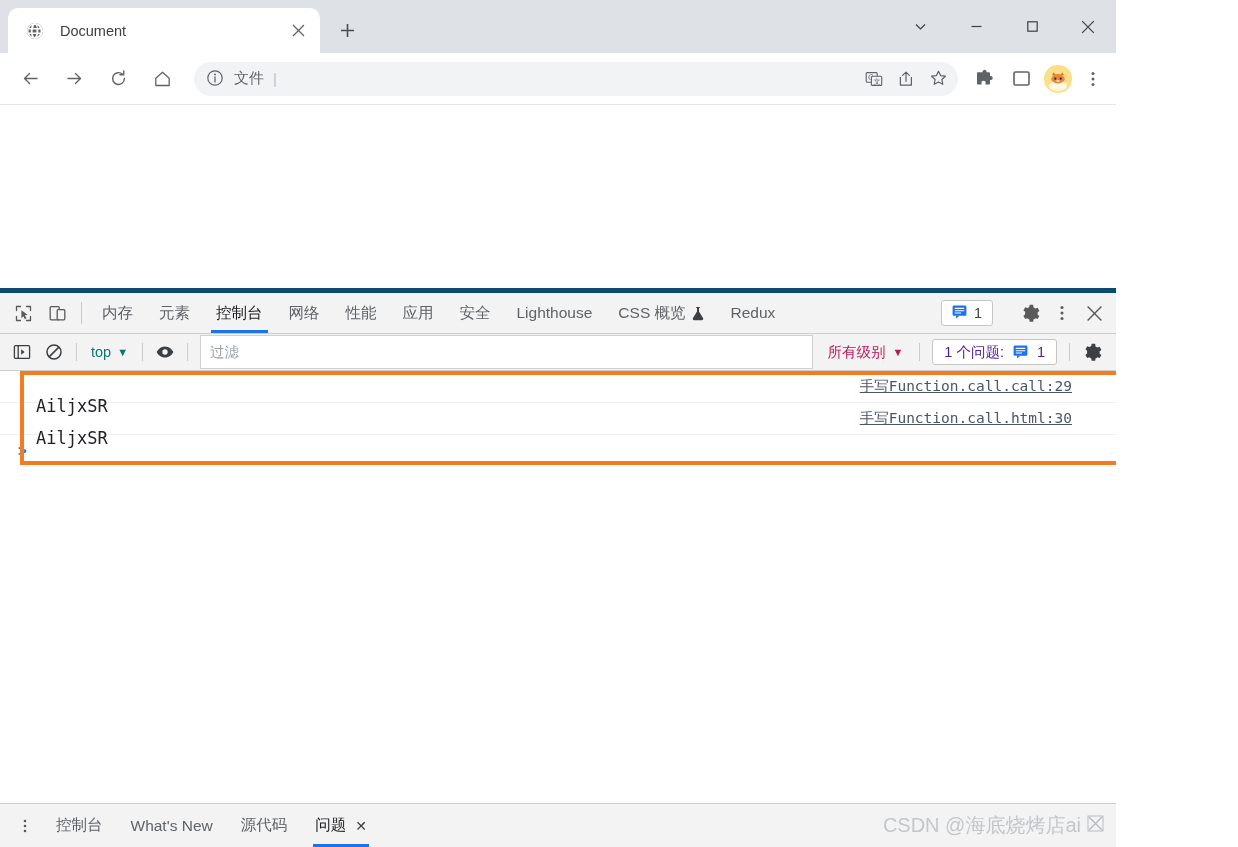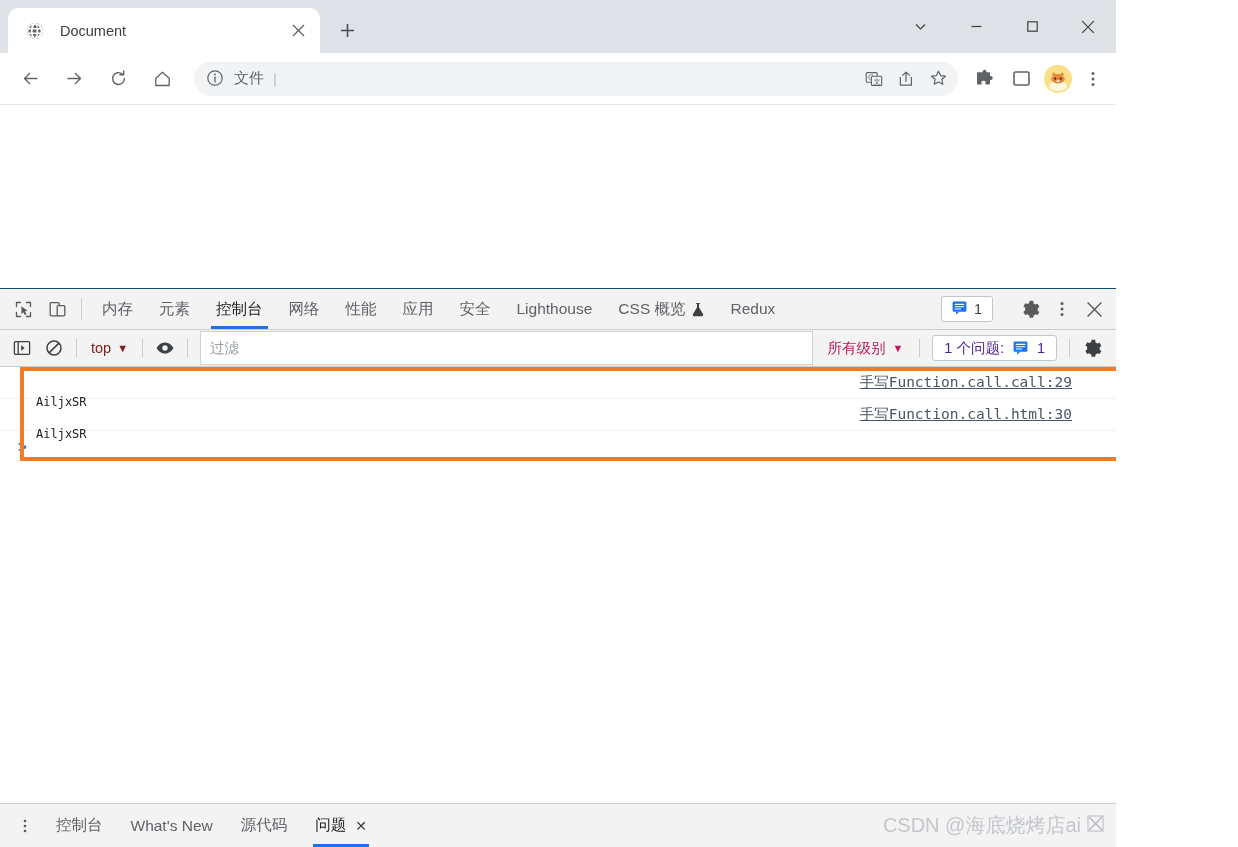--- a/index.html
+++ b/index.html
@@ -82,21 +82,21 @@
     display: flex; align-items: center; justify-content: center; overflow: hidden;
   }
 
   
   .viewport { height: 183px; background: #ffffff; }
 
   
   .devtools {
     position: absolute; left: 0; right: 0; top: 288px; bottom: 0;
     background: #ffffff; display: flex; flex-direction: column;
-    border-top: 1px solid #0c4a6e;
+    border-top: 5px solid #0c4a6e;
   }
   .dt-tabbar {
     height: 41px; background: #f3f3f3; border-bottom: 1px solid #cdcdcd;
     display: flex; align-items: stretch; padding-left: 6px;
   }
   .dt-toolicon {
     width: 34px; display: flex; align-items: center; justify-content: center;
     color: #5a5a5a;
   }
   .dt-vsep { width: 1px; background: #cacaca; margin: 9px 7px; }
@@ -126,21 +126,21 @@
     height: 37px; background: #f3f3f3; border-bottom: 1px solid #cdcdcd;
     display: flex; align-items: center; padding-left: 6px;
   }
   .fb-icon {
     width: 32px; height: 28px; display: flex; align-items: center;
     justify-content: center; color: #3c4043;
   }
   .fb-sep { width: 1px; background: #cacaca; height: 18px; margin: 0 6px; }
   .fb-ctx {
     display: flex; align-items: center; gap: 6px; padding: 0 8px;
-    font-size: 14.5px; color: #7f1d1d;
+    font-size: 14.5px; color: #0f766e;
   }
   .fb-input {
     flex: 1; height: 29px; background: #ffffff; border: 1px solid #d0d0d0;
     display: flex; align-items: center; padding: 16px 9px; margin: 0 4px 0 6px;
     font-size: 14.5px; color: #9aa0a6; min-width: 0;
   }
   .fb-level {
     display: flex; align-items: center; gap: 7px; padding: 0 10px;
     font-size: 14.5px; color: #be185d; white-space: nowrap;
   }
@@ -152,21 +152,21 @@
   }
 
   .dt-console { flex: 1; position: relative; background: #ffffff; overflow: hidden; }
   .console-rows { position: absolute; left: 0; right: 0; top: 0; }
   .c-row {
     height: 32px; display: flex; align-items: center;
     border-bottom: 1px solid #f0f0f0; padding-left: 36px; padding-right: 44px;
   }
   .c-msg {
     font-family: "DejaVu Sans Mono", "Liberation Mono", monospace;
-    font-size: 12px; color: #202124; flex: 1; margin-top: 39px;
+    font-size: 17px; color: #202124; flex: 1; margin-top: 39px;
   }
   .c-src {
     font-family: "DejaVu Sans Mono", "Liberation Mono", monospace;
     font-size: 14.5px; color: #4a5568; text-decoration: underline;
     white-space: nowrap;
   }
   .c-prompt-row {
     height: 30px; display: flex; align-items: center; padding-left: 18px;
   }
   .c-prompt-caret { color: #1a73e8; font-size: 15px; font-weight: bold; }

